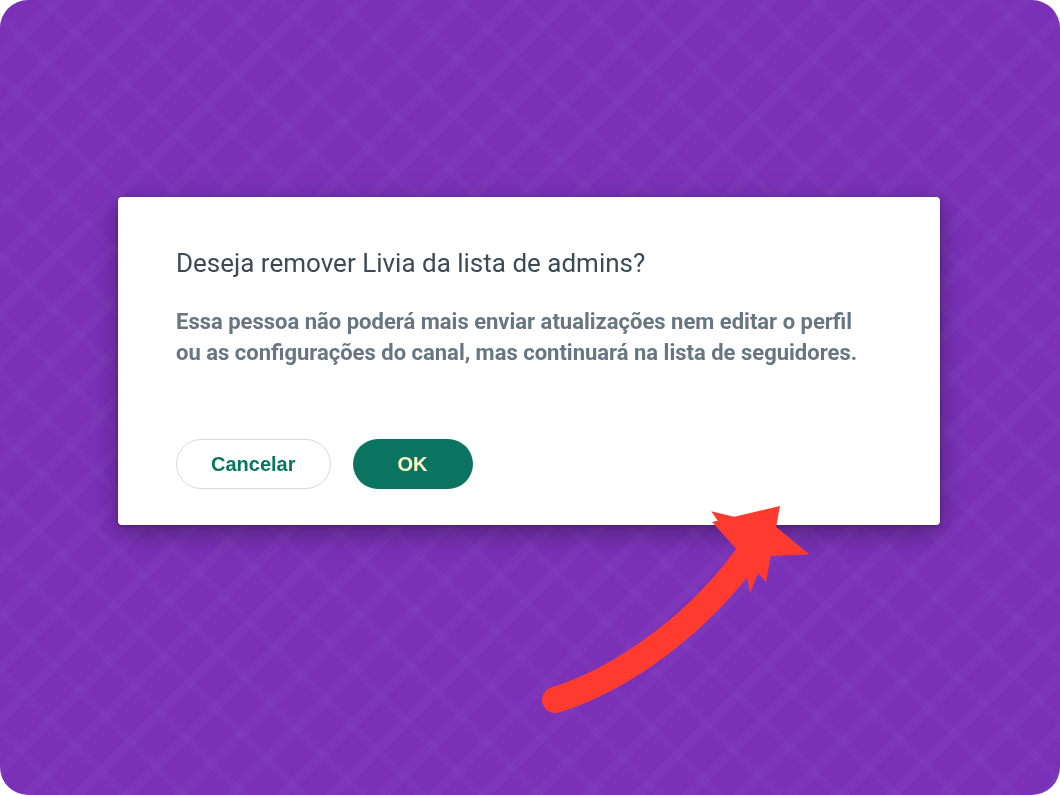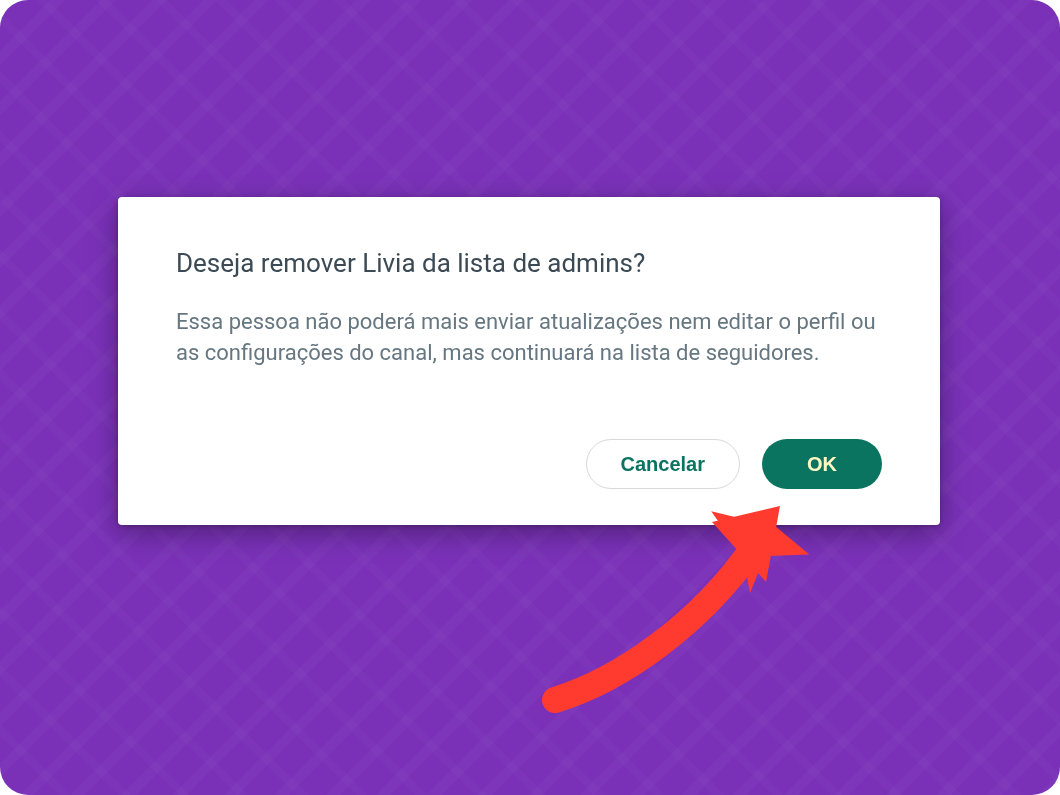--- a/index.html
+++ b/index.html
@@ -53,29 +53,28 @@
   }
   .dialog-title {
     font-size: 26px;
     font-weight: 400;
     color: #3b4a54;
     margin-bottom: 26px;
     line-height: 1.25;
   }
   .dialog-body {
     font-size: 22px;
-    font-weight: 400;
+    font-weight: 700;
     color: #667781;
     line-height: 1.45;
     flex: 0 0 auto;
   }
   .dialog-actions {
     margin-top: auto;
     display: flex;
-    justify-content: flex-end;
     align-items: center;
     gap: 22px;
     padding-top: 20px;
   }
   .btn {
     font-size: 20px;
     font-weight: 600;
     border-radius: 999px;
     padding: 14px 34px;
     cursor: pointer;

